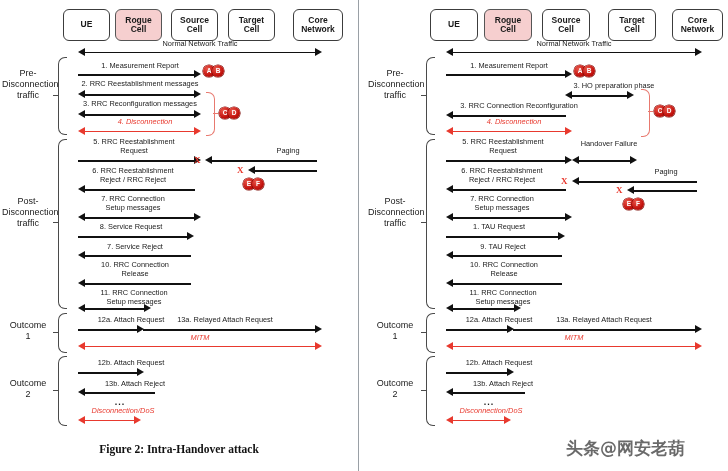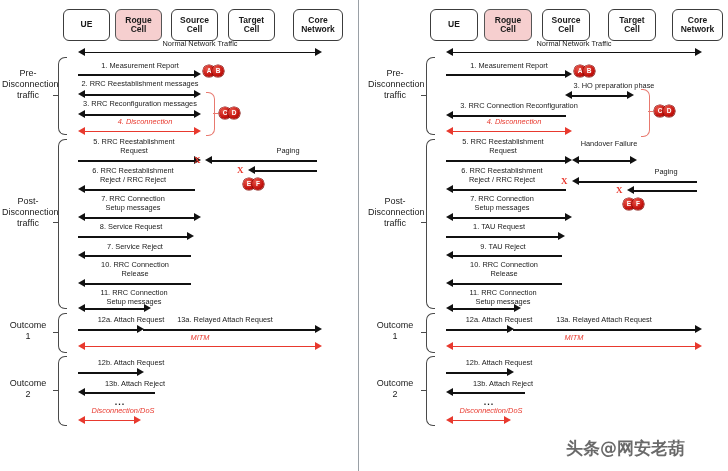--- a/index.html
+++ b/index.html
@@ -220,20 +220,21 @@
   <div class="arrow" style="left:85px;top:392px;width:70px;"></div>
   <div class="ah l" style="left:78px;top:388px;"></div>
 
   <div class="ellipsis" style="left:100px;top:397px;width:40px;text-align:center;">...</div>
 
   <div class="lbl red" style="left:78px;top:407px;width:90px;">Disconnection/DoS</div>
   <div class="arrow red" style="left:85px;top:420px;width:50px;"></div>
   <div class="ah l redh" style="left:78px;top:416px;"></div>
   <div class="ah r redh" style="left:134px;top:416px;"></div>
 
+  <div class="caption" style="top:443px;left:0;">Figure 2: Intra-Handover attack</div>
 </div>
 
 <div class="panel" id="panel-right">
 
   <div class="node" style="left:66px;top:9px;width:46px;height:26px;">
     <div>
         <span>UE</span>
       </div>
   </div>
   <div class="node rogue" style="left:120px;top:9px;width:46px;height:26px;">

